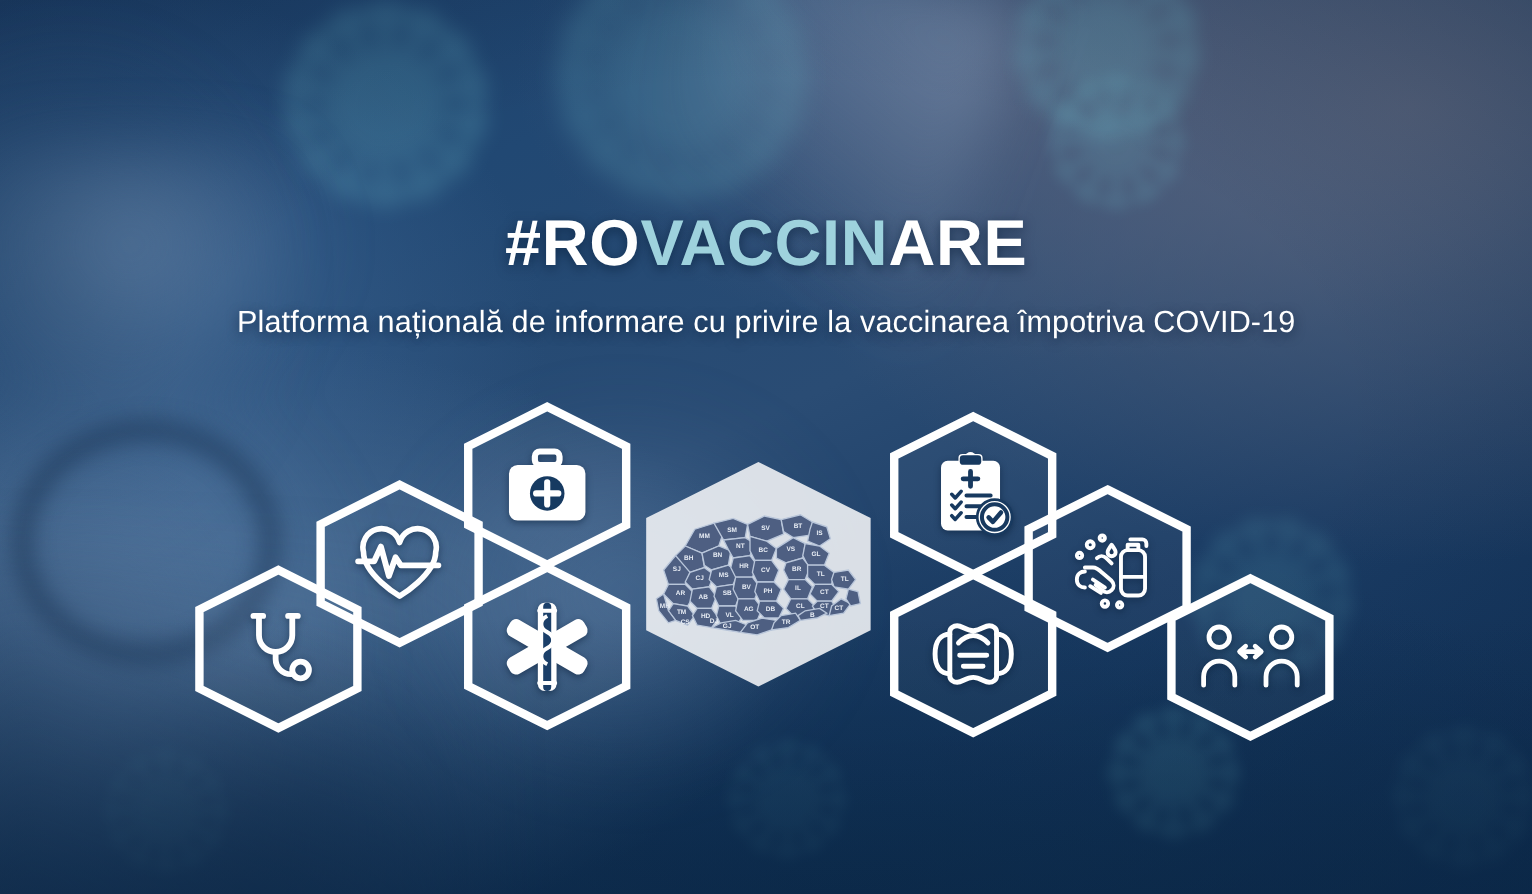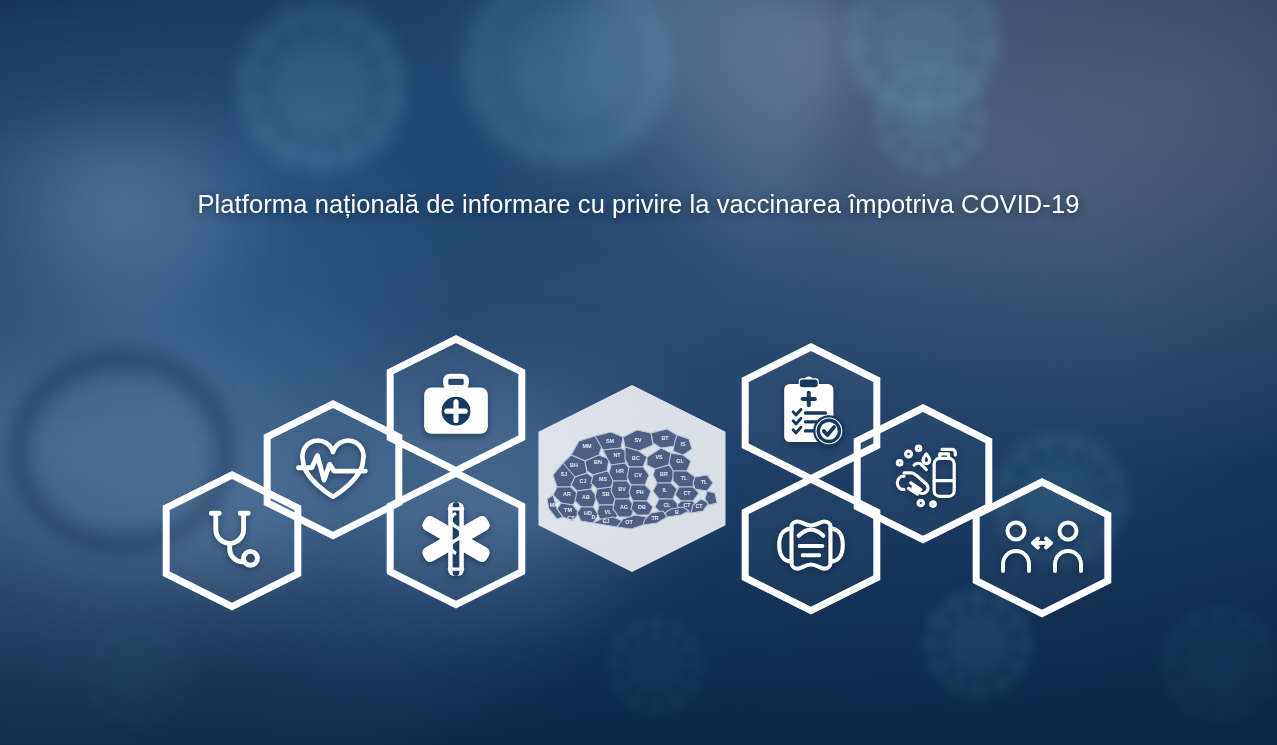--- a/index.html
+++ b/index.html
@@ -123,21 +123,21 @@
     font-size: 54px;
     font-weight: bold;
     letter-spacing: 0.6px;
     line-height: 1;
     color: #ffffff;
     text-shadow: 0 2px 10px rgba(0,22,48,0.55);
     margin: 0;
   }
   .hashtag .accent { color: #9ed2dd; }
   .subtitle {
-    margin: 14px 0 0 0;
+    margin: 25px 0 0 0;
     font-size: 25.5px;
     font-weight: normal;
     color: #ffffff;
     letter-spacing: 0.1px;
     text-shadow: 0 2px 9px rgba(0,22,48,0.60);
   }
 
   
   .hex-zone { position: absolute; left: 0; top: 0; width: 1277px; height: 745px; }
 
@@ -336,20 +336,21 @@
         <div class="spike" style="transform:rotate(270deg)"></div>
         <div class="spike" style="transform:rotate(300deg)"></div>
         <div class="spike" style="transform:rotate(330deg)"></div>
       </div>
     </div>
 
   <div class="bg-vignette"></div>
   <div class="bg-dark-bottom"></div>
 
   <div class="title-wrap">
+    <h1 class="hashtag"><span>#RO</span><span class="accent">VACCIN</span><span>ARE</span></h1>
     <p class="subtitle">Platforma națională de informare cu privire la vaccinarea împotriva COVID-19</p>
   </div>
 
   <div class="hex-zone" id="hex-layer">
       <div class="hex" title="Stetoscop" style="left: 156px; top: 475.184px; width: 152px; height: 131.632px;">
         <svg width="152" height="131.632" viewBox="0 0 152 131.632">
       <polygon class="hex-outline" points="76.00,0.00 141.82,32.91 141.82,98.72 76.00,131.63 10.18,98.72 10.18,32.91"></polygon>
     </svg>
         <span class="glyph">
           <svg width="74" height="74" viewBox="0 0 64 64" fill="none" stroke="#ffffff" stroke-width="4.2" stroke-linecap="round" stroke-linejoin="round">

